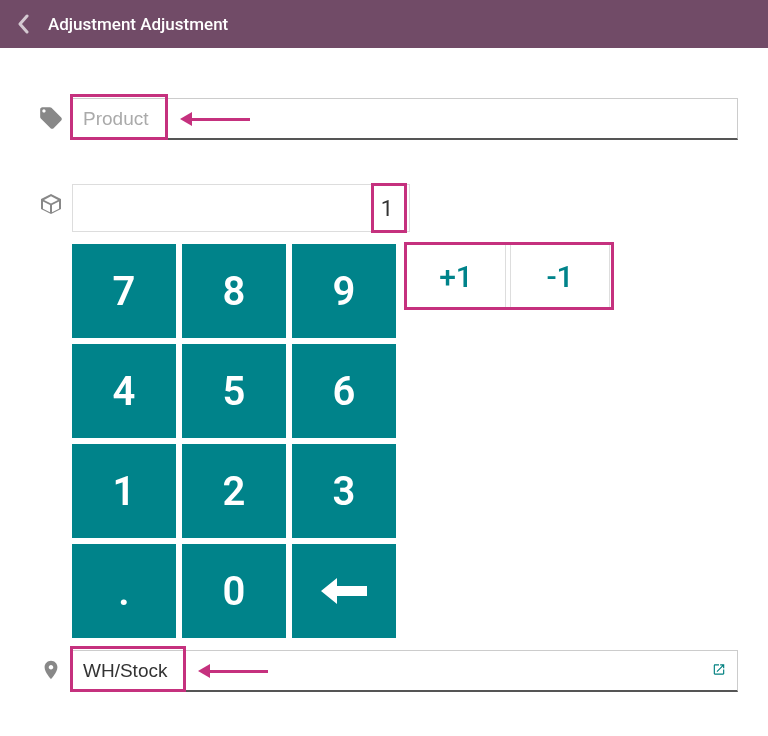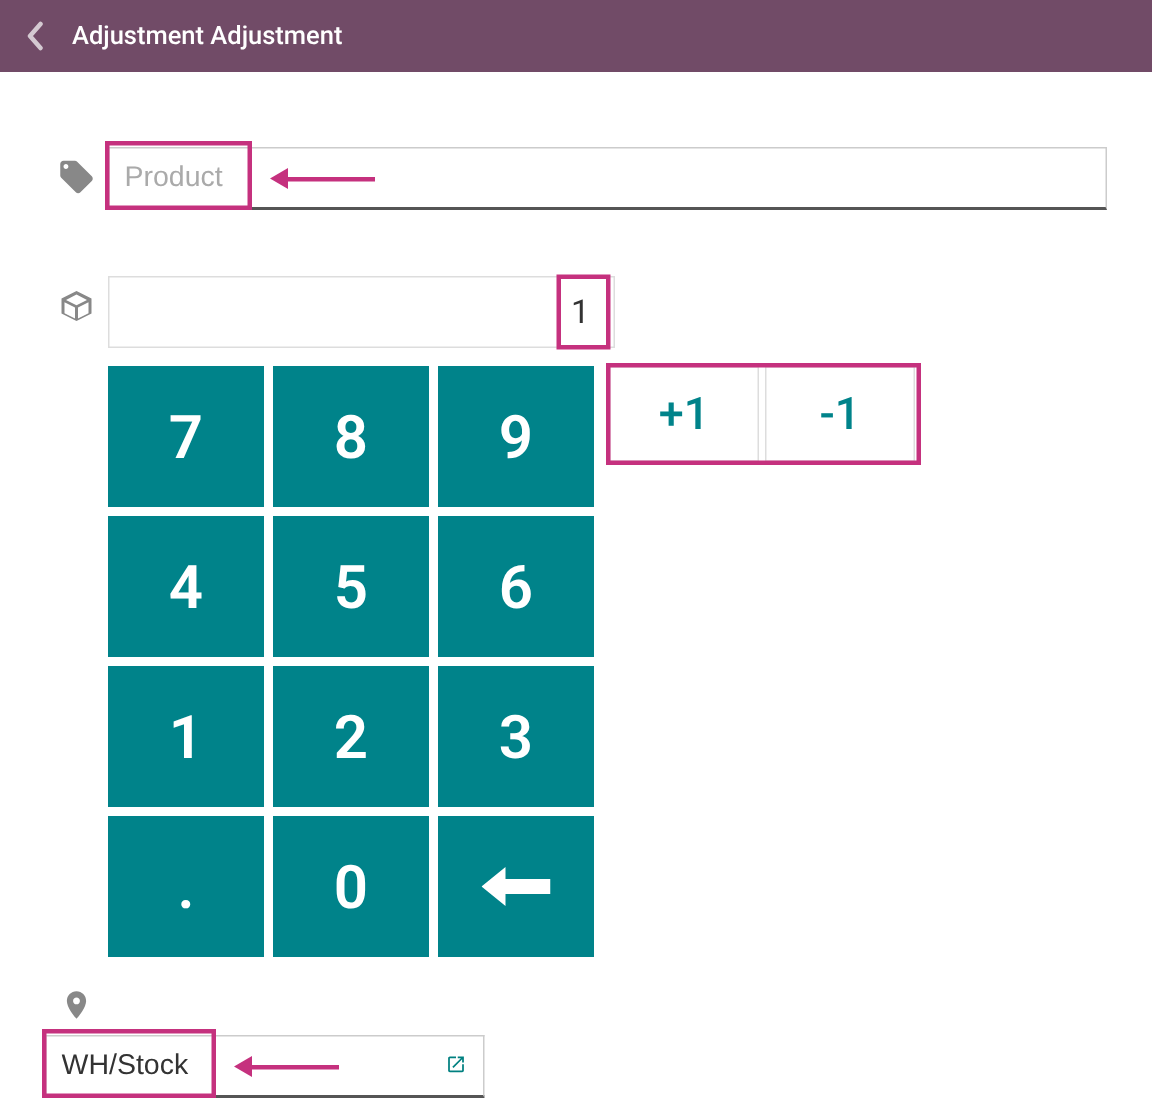--- a/index.html
+++ b/index.html
@@ -142,21 +142,21 @@
     height: 3px;
     background: #c5317e;
     width: 58px;
   }
   .arrow-head {
     width: 0; height: 0;
     border-top: 7px solid transparent;
     border-bottom: 7px solid transparent;
     border-right: 12px solid #c5317e;
   }
-  .row-location { margin-bottom: 0; flex-direction: column; }
+  .row-location { margin-bottom: 0; }
 </style>
 </head>
 <body>
 
 <div class="header">
   <div class="back-btn">
     <svg width="14" height="20" viewBox="0 0 14 20">
         <path d="M10 2 L3 10 L10 18" stroke="#fff" stroke-width="3" fill="none" stroke-linecap="round" stroke-linejoin="round"></path>
       </svg>
   </div>

